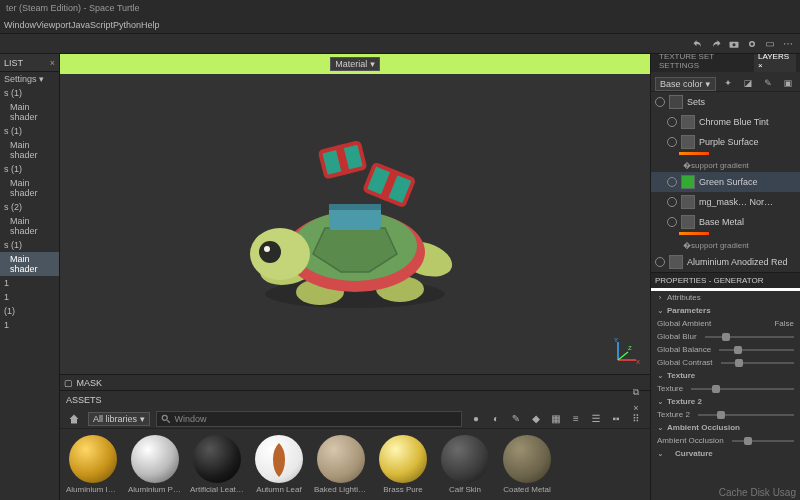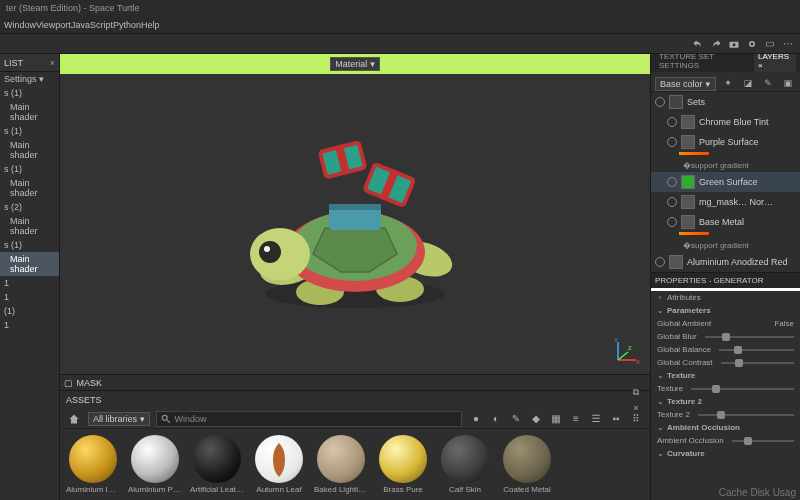--- a/index.html
+++ b/index.html
@@ -341,18 +341,18 @@
     <div class="prop-row">
         <span class="chev">⌄</span>
         <span style="flex:1;margin-left:4px;font-weight:bold">Ambient Occlusion</span>
       </div>
     <div class="prop-row">
         <span>Ambient Occlusion</span>
         <div class="slider"></div>
       </div>
     <div class="prop-row">
         <span class="chev">⌄</span>
-        <span style="flex:1;margin-left:4px;font-weight:bold">Curvature</span>
+        <span style="flex:1;margin-left:12px;font-weight:bold">Curvature</span>
       </div>
     <div class="flex-sp"></div>
     <div style="text-align:right;padding:2px 4px;font-size:10px;color:#777">Cache Disk Usag</div>
   </div>
 </div>
 
 </body></html>

